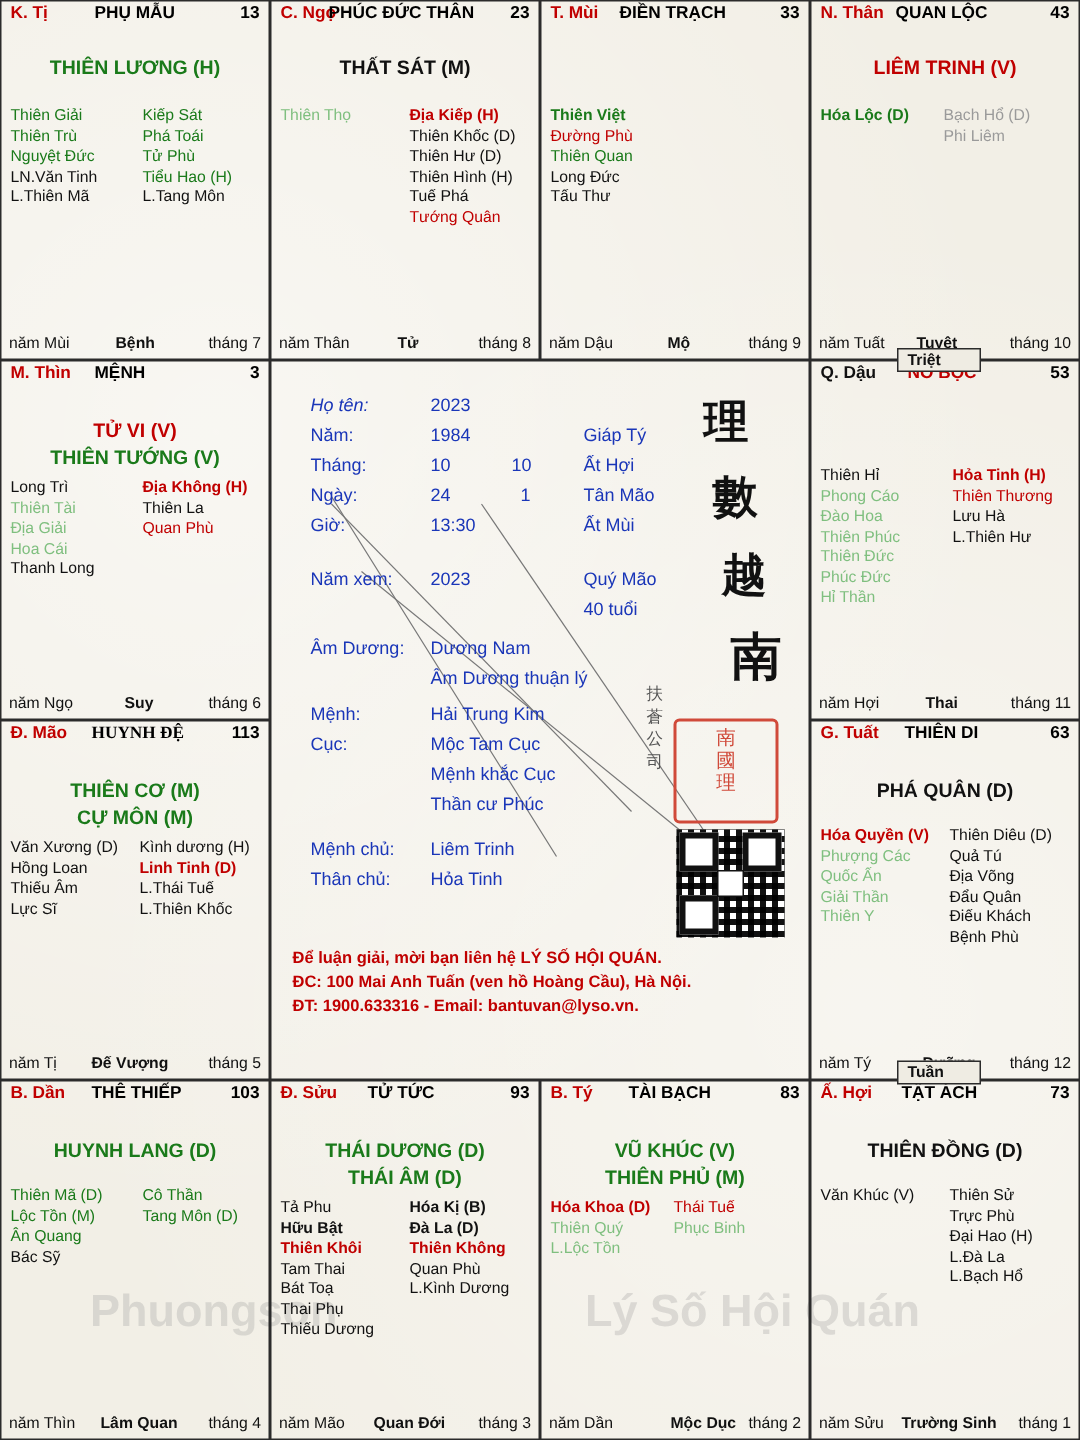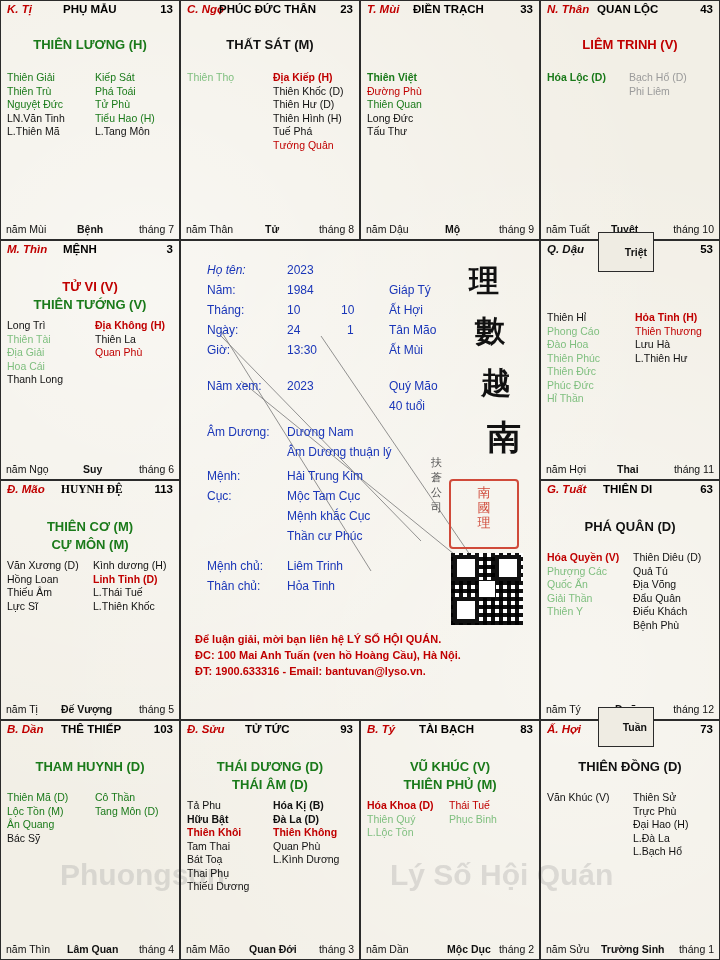--- a/index.html
+++ b/index.html
@@ -23,21 +23,21 @@
     position:absolute;
     border:1px solid #2b2b2b;
     box-sizing:border-box;
     background:transparent;
     overflow:hidden;
   }
   .hdr{
     position:absolute;top:2px;left:0;right:0;height:16px;
     font-size:11.5px;font-weight:bold;
   }
-  .hdr .h1{position:absolute;left:6px;color:#c00000;font-style:italic;}
+  .hdr .h1{position:absolute;left:6px;color:#c00000;}
   .hdr .h2{position:absolute;color:#000;}
   .hdr .h3{position:absolute;right:6px;color:#000;}
   .star-main{
     position:absolute;left:0;right:0;text-align:center;
     font-weight:bold;font-size:13px;
   }
   .green{color:#1a7a1a;}
   .red{color:#c00000;}
   .blue{color:#1a36b8;}
   .black{color:#111;}
@@ -63,22 +63,22 @@
     font-size:30px;font-weight:bold;
   }
   .seal{
     position:absolute;border:2px solid #d04a3a;color:#d04a3a;
     font-family:"DejaVu Serif",serif;
   }
   .notice{position:absolute;color:#c00000;font-size:11px;font-weight:bold;line-height:16px;}
   .qr{position:absolute;width:72px;height:72px;}
   .tri{
     position:absolute;background:#efece3;border:1px solid #2b2b2b;
-    font-size:10.5px;font-weight:bold;color:#111;text-align:right;
-    padding:13px 6px;box-sizing:border-box;
+    font-size:10.5px;font-weight:bold;color:#111;text-align:left;
+    padding:1px 6px;box-sizing:border-box;
   }
   .wm{
     position:absolute;font-size:30px;color:rgba(150,150,150,0.28);
     font-weight:bold;white-space:nowrap;
   }
   .lines{position:absolute;left:0;top:0;width:360px;height:480px;}
 </style>
 </head>
 <body>
 
@@ -291,21 +291,21 @@
       <span class="f3">tháng 12</span>
     </div>
   </div>
 
   <div class="cell" style="left:0px;top:720px;width:180px;height:240px;">
     <div class="hdr">
       <span class="h1">B. Dần</span>
       <span class="h2" style="left:60px;">THÊ THIẾP</span>
       <span class="h3">103</span>
     </div>
-    <div class="star-main green" style="top:38px;">THAM HUYNH (D)</div>
+    <div class="star-main green" style="top:38px;">HUYNH LANG (D)</div>
     <div class="colL" style="top:70px;">
       <div class="green">Thiên Mã (D)</div>
       <div class="green">Lộc Tồn (M)</div>
       <div class="green">Ân Quang</div>
       <div class="black">Bác Sỹ</div>
     </div>
     <div class="colR" style="left:94px;top:70px;">
       <div class="green">Cô Thần</div>
       <div class="green">Tang Môn (D)</div>
     </div>

